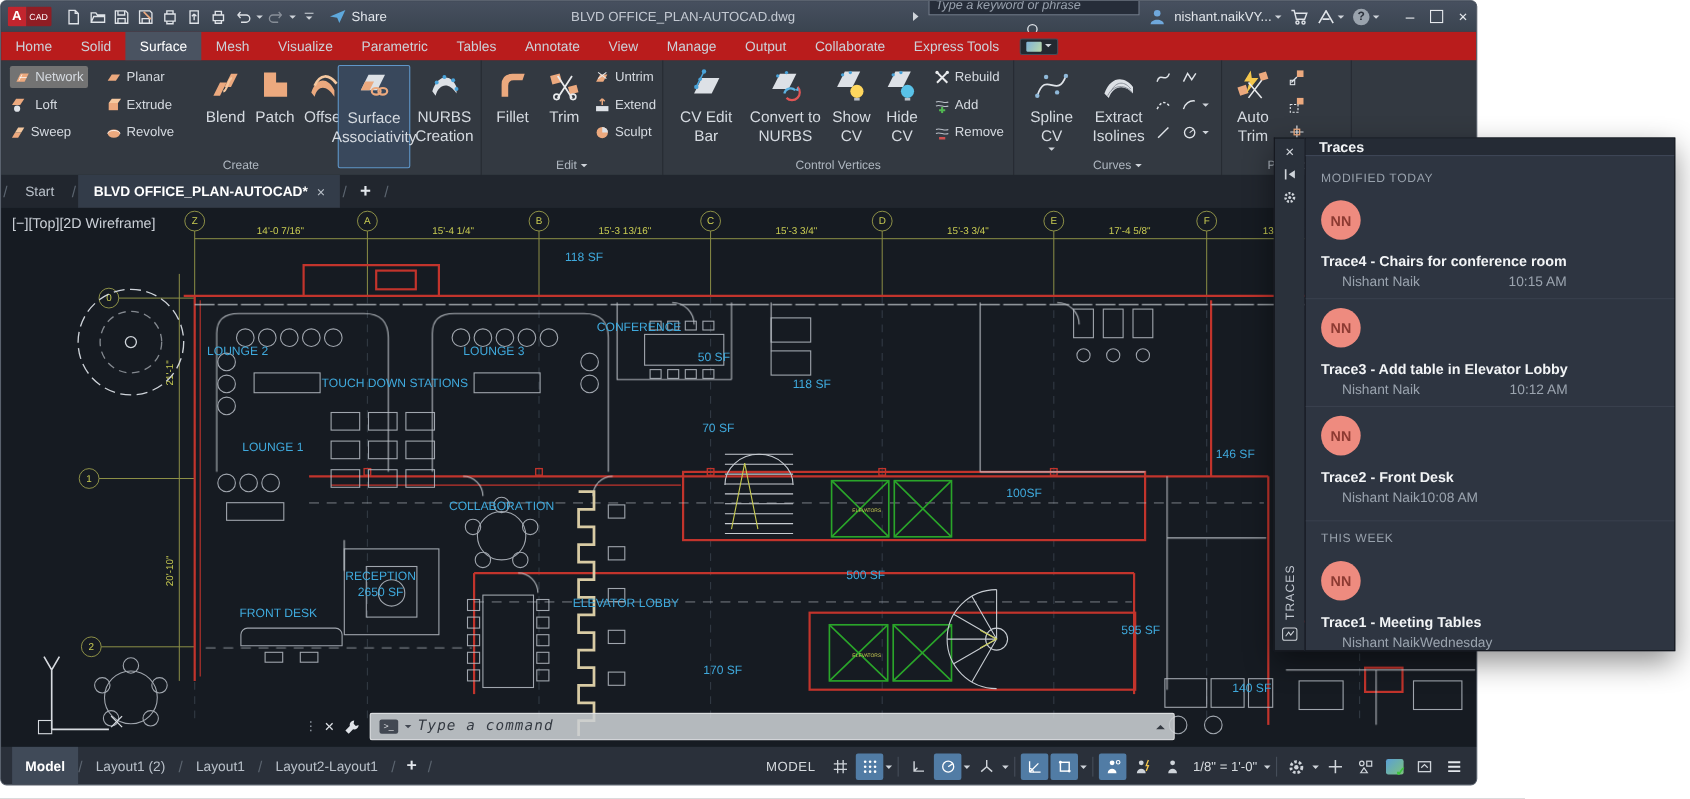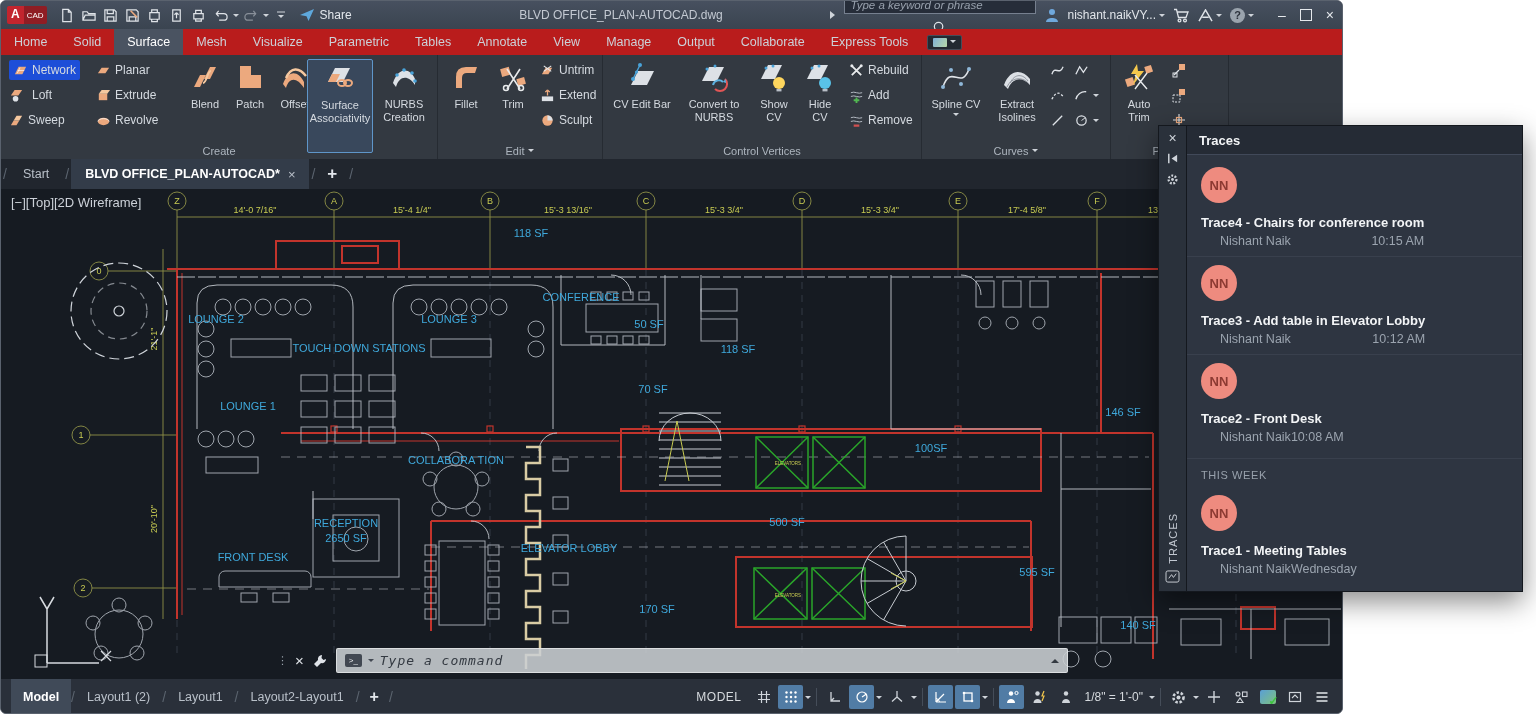--- a/index.html
+++ b/index.html
@@ -36,21 +36,21 @@
   .ribtoggle{margin-left:6px;align-self:center;display:flex;align-items:center;gap:3px;background:#232931;
     border:1px solid #454d59;border-radius:2px;padding:2px 5px;}
   .ribtoggle .pic{width:14px;height:9px;background:linear-gradient(120deg,#7fb2d9,#b9d9a8);border-radius:1px;}
   
   .ribbon{position:absolute;left:0;top:54px;width:100%;height:104px;background:#333941;}
   .panel{position:absolute;top:0;height:104px;border-right:1px solid #262b32;box-sizing:border-box;}
   .pfoot{position:absolute;bottom:2px;left:0;width:100%;text-align:center;color:#aeb6bf;font-size:11px;
     display:flex;justify-content:center;gap:4px;align-items:center;}
   .sbtn{position:absolute;display:flex;align-items:center;gap:4px;color:#d5dae0;font-size:12px;height:20px;}
   .bbtn{position:absolute;top:4px;display:flex;flex-direction:column;align-items:center;color:#d5dae0;
-    font-size:11px;line-height:1.2;text-align:center;}
+    font-size:14px;line-height:1.2;text-align:center;}
   .bbtn .bicon{height:36px;display:flex;align-items:center;justify-content:center;margin-bottom:3px;}
   .bbtn.sel{background:#39485c;border:1px solid #5f96c9;border-radius:2px;}
   .anGrad{width:22px;height:28px;border-radius:2px;background:linear-gradient(#ff9d9d,#ffd79b,#fff59b,#a8e7a0,#9fd4f2);position:relative;}
   .anGrad .mini{position:absolute;right:-7px;bottom:-2px;width:13px;height:10px;background:#e8eaec;border:1px solid #8a9099;border-radius:1px;}
   .gradSq{width:18px;height:18px;border-radius:2px;background:linear-gradient(135deg,#9fd4f2,#a8e7a0,#fff59b,#ff9d9d);}
   .redArch{width:20px;height:13px;border-radius:9px 9px 2px 2px;background:linear-gradient(#f8a8a0,#e4574e);}
   
   .filetabs{position:absolute;left:0;top:158px;width:100%;height:30px;background:#21262e;display:flex;
     align-items:stretch;color:#b9c0c9;font-size:12.5px;}
   .ftab{display:flex;align-items:center;padding:0 14px;gap:8px;}
@@ -244,21 +244,21 @@
     <div class="rtab">Express Tools</div>
     <div class="ribtoggle">
       <div class="pic"></div>
       <div class="dd" style="margin-top:1px"></div>
     </div>
   </div>
 
   <div class="ribbon">
 
     <div class="panel" style="left:0;width:437px">
-      <div class="sbtn" style="left:8px;top:5px;background:#1d4ed8;padding:0 4px;border-radius:2px">
+      <div class="sbtn" style="left:8px;top:5px;background:#737373;padding:0 4px;border-radius:2px">
         <svg width="15" height="15" viewBox="0 0 16 16">
             <path d="M2 12 L6 4 H14 L10 12 Z" fill="#ECA97E"></path>
             <path d="M5 8 H12 M7.5 5 L4.5 11" stroke="#fff" stroke-width=".7"></path>
           </svg>
         <span>Network</span>
       </div>
       <div class="sbtn" style="left:8px;top:30px">
         <svg width="15" height="15" viewBox="0 0 16 16">
             <path d="M2 8 L6 2 H14 L10 8 Z" fill="#ECA97E"></path>
             <circle cx="7" cy="11.5" r="3" fill="#dfe3e8"></circle>
@@ -1021,20 +1021,21 @@
           <rect x="1" y="1" width="14" height="12" rx="2" stroke="#cfd4da" fill="none"></rect>
           <path d="M4 9 L7 5 L9 8 L12 4" stroke="#cfd4da" fill="none"></path>
         </svg>
     </div>
   </div>
   <div class="tpanel">
     <div class="thead">
       <span>Traces</span>
     </div>
     <div class="tbody">
+      <div class="tsection">MODIFIED TODAY</div>
 
       <div class="titem">
         <div class="avatar">NN</div>
         <div class="tmain">
           <div class="ttitle">Trace4 - Chairs for conference room</div>
           <div class="tsub">
             <span>Nishant Naik</span>
             <span>10:15 AM</span>
           </div>
         </div>

